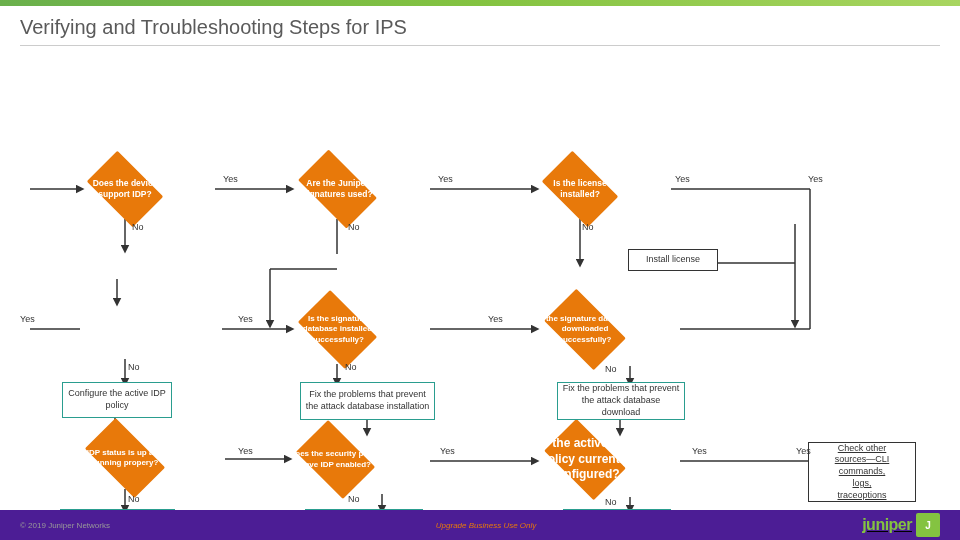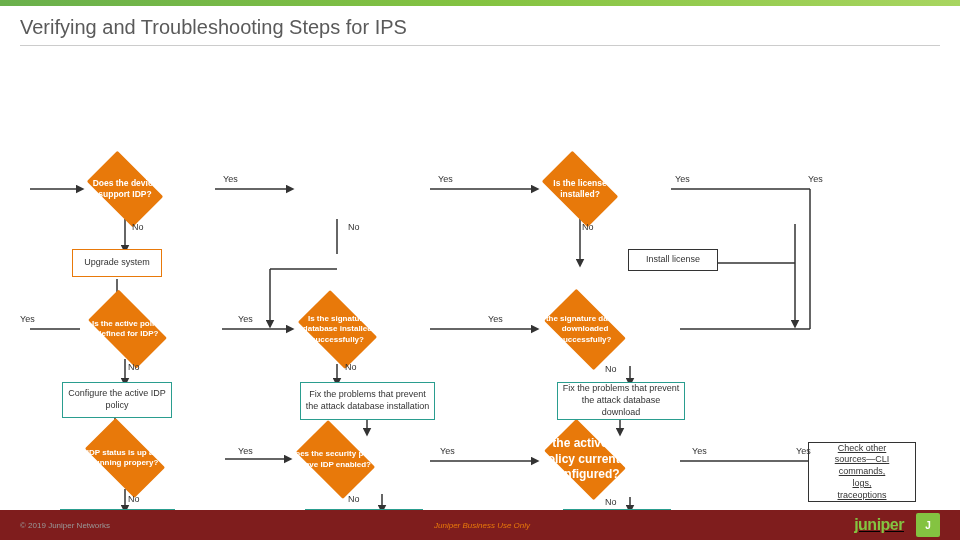--- a/index.html
+++ b/index.html
@@ -87,35 +87,35 @@
     .footer {
       position: absolute;
       bottom: 0;
       left: 0;
       right: 0;
       height: 30px;
       display: flex;
       align-items: center;
       justify-content: space-between;
       padding: 0 20px;
-      background: #7f1d1d;
+      background: #4c1d95;
     }
     .footer-copyright {
       font-size: 8px;
       color: #999;
     }
     .footer-center {
       font-size: 8px;
       color: #e8790a;
       font-style: italic;
     }
     .footer-logo {
       display: flex;
       align-items: center;
-      gap: 12px;
+      gap: 4px;
       text-decoration: underline;
     }
     .juniper-logo-text {
       font-size: 16px;
       font-weight: bold;
       color: #84c341;
       letter-spacing: -0.5px;
     }
     .juniper-logo-icon {
       width: 24px;
@@ -203,32 +203,32 @@
       </marker>
     </defs>
   </svg>
 
   <div style="position:absolute;left:80px;top:105px;width:90px;height:60px;">
     <div style="position:absolute;left:0;top:0;width:90px;height:60px;background:#e8790a;transform:rotate(45deg) scale(0.72);border-radius:2px;"></div>
     <div style="position:absolute;left:0;top:0;width:90px;height:60px;display:flex;align-items:center;justify-content:center;text-align:center;color:#fff;font-size:8.5px;font-weight:bold;line-height:1.3;z-index:2;">Does the device
 support IDP?</div>
   </div>
 
+  <div style="position:absolute;left:290px;top:105px;width:95px;height:60px;">
+    <div style="position:absolute;left:0;top:0;width:95px;height:60px;background:#e8790a;transform:rotate(45deg) scale(0.72);border-radius:2px;"></div>
+    <div style="position:absolute;left:0;top:0;width:95px;height:60px;display:flex;align-items:center;justify-content:center;text-align:center;color:#fff;font-size:8.5px;font-weight:bold;line-height:1.3;z-index:2;">Are the Juniper
+signatures used?</div>
+  </div>
 
   <div style="position:absolute;left:535px;top:105px;width:90px;height:60px;">
     <div style="position:absolute;left:0;top:0;width:90px;height:60px;background:#e8790a;transform:rotate(45deg) scale(0.72);border-radius:2px;"></div>
     <div style="position:absolute;left:0;top:0;width:90px;height:60px;display:flex;align-items:center;justify-content:center;text-align:center;color:#fff;font-size:8.5px;font-weight:bold;line-height:1.3;z-index:2;">Is the license
 installed?</div>
   </div>
 
-  <div style="position:absolute;left:80px;top:245px;width:95px;height:60px;">
-    <div style="position:absolute;left:0;top:0;width:95px;height:60px;background:#e8790a;transform:rotate(45deg) scale(0.72);border-radius:2px;"></div>
-    <div style="position:absolute;left:0;top:0;width:95px;height:60px;display:flex;align-items:center;justify-content:center;text-align:center;color:#fff;font-size:8px;font-weight:bold;line-height:1.3;z-index:2;">Is the active policy
-defined for IDP?</div>
-  </div>
 
   <div style="position:absolute;left:290px;top:243px;width:95px;height:65px;">
     <div style="position:absolute;left:0;top:0;width:95px;height:65px;background:#e8790a;transform:rotate(45deg) scale(0.70);border-radius:2px;"></div>
     <div style="position:absolute;left:0;top:0;width:95px;height:65px;display:flex;align-items:center;justify-content:center;text-align:center;color:#fff;font-size:8px;font-weight:bold;line-height:1.3;z-index:2;">Is the signature
 database installed
 successfully?</div>
   </div>
 
   <div style="position:absolute;left:535px;top:243px;width:100px;height:65px;">
     <div style="position:absolute;left:0;top:0;width:100px;height:65px;background:#e8790a;transform:rotate(45deg) scale(0.70);border-radius:2px;"></div>
@@ -250,23 +250,20 @@
 enabled?</div>
   </div>
 
   <div style="position:absolute;left:535px;top:373px;width:100px;height:65px;">
     <div style="position:absolute;left:0;top:0;width:100px;height:65px;background:#e8790a;transform:rotate(45deg) scale(0.70);border-radius:2px;"></div>
     <div style="position:absolute;left:0;top:0;width:100px;height:65px;display:flex;align-items:center;justify-content:center;text-align:center;color:#fff;font-size:12px;font-weight:bold;line-height:1.3;z-index:2;">Is the active IDP
 policy currently
 configured?</div>
   </div>
 
-  <div class="rect-box rect-orange" style="left:72px;top:195px;width:90px;height:28px;">
-    <span>Upgrade system</span>
-  </div>
 
   <div class="rect-box rect-black" style="left:628px;top:195px;width:90px;height:22px;">
     <span>Install license</span>
   </div>
 
   <div class="rect-box rect-teal" style="left:62px;top:328px;width:110px;height:36px;">
     <span style="white-space:pre-line;">Configure the active IDP
 policy</span>
   </div>
 
@@ -321,21 +318,21 @@
   <span class="flow-label" style="left:440px;top:392px;">Yes</span>
   <span class="flow-label" style="left:348px;top:440px;">No</span>
   <span class="flow-label" style="left:692px;top:392px;">Yes</span>
   <span class="flow-label" style="left:605px;top:443px;">No</span>
   <span class="flow-label" style="left:796px;top:392px;">Yes</span>
 
 </div>
 
 <div class="footer">
   <span class="footer-copyright">© 2019 Juniper Networks</span>
-  <span class="footer-center">Juniper Business Use Only</span>
+  <span class="footer-center">Upgrade Business Use Only</span>
   <div class="footer-logo">
     <span class="juniper-logo-text">juniper</span>
     <div class="juniper-logo-icon">
       <svg width="18" height="18" viewBox="0 0 18 18">
         <rect width="18" height="18" fill="#84c341" rx="2"></rect>
         <text x="9" y="13" text-anchor="middle" fill="white" font-size="10" font-weight="bold">J</text>
       </svg>
     </div>
   </div>
 </div>

